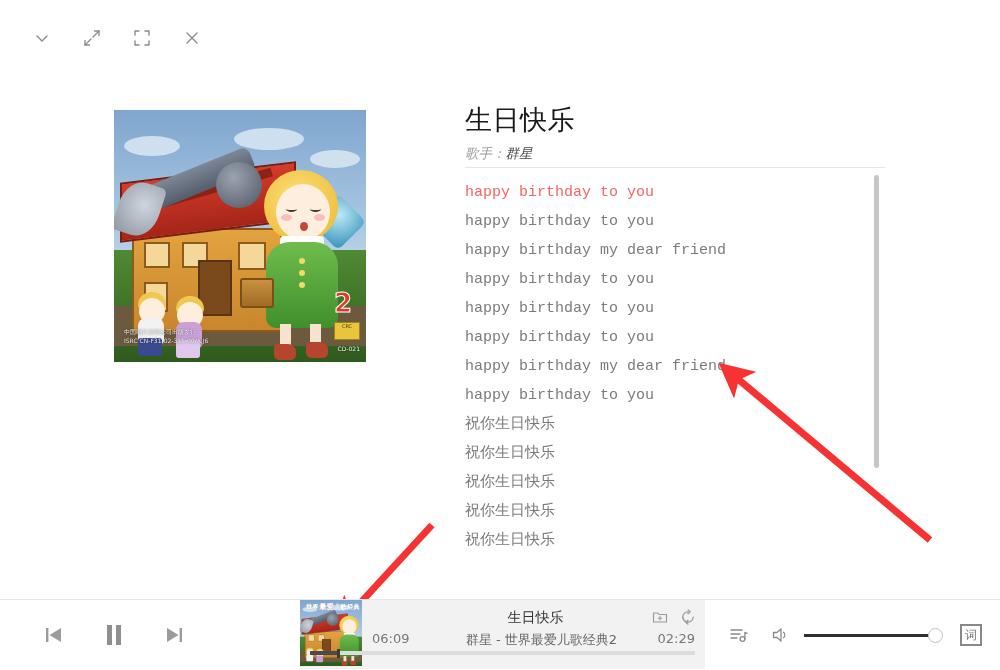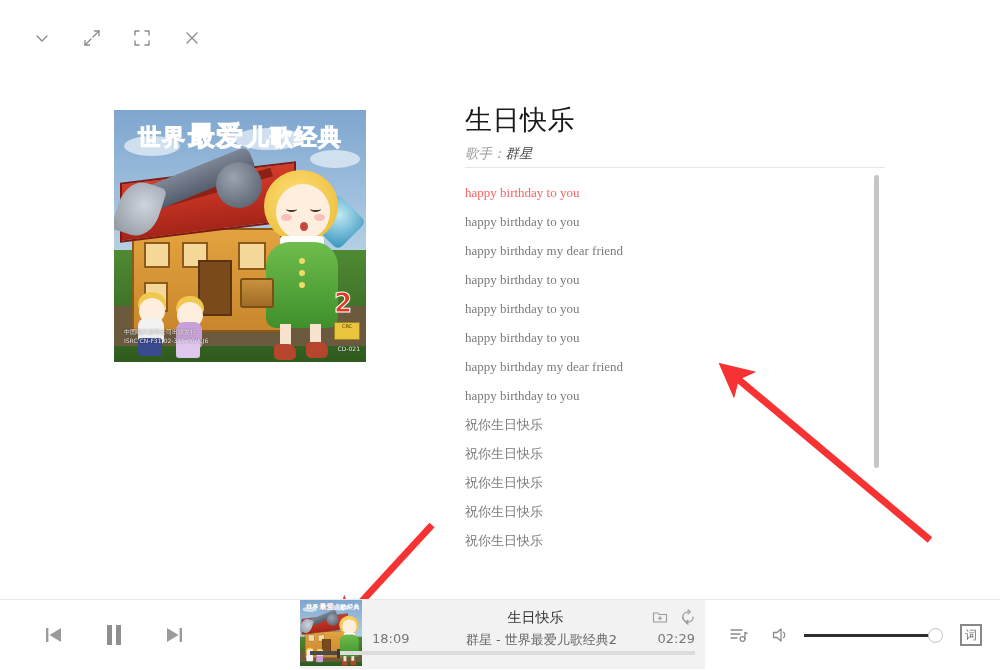--- a/index.html
+++ b/index.html
@@ -317,24 +317,24 @@
   
   .lyrics {
     position: absolute;
     left: 465px; top: 178px;
     width: 400px; height: 370px;
     overflow: hidden;
   }
   .lyric-line {
     height: 29px;
     line-height: 29px;
-    font-size: 13px;
+    font-size: 15px;
     color: #7b7b7b;
     white-space: nowrap;
-    font-family: Liberation Serif, serif;
+    font-family: Liberation Mono, monospace;
   }
   .lyric-line.active { color: #fb6364; }
   .lyric-scrollbar {
     position: absolute;
     left: 874px; top: 175px;
     width: 5px; height: 293px;
     background: #c6c6c6;
     border-radius: 3px;
     cursor: pointer;
   }
@@ -587,23 +587,20 @@
 
     <div class="c-kid-hair" style="left:24px;  top:182px;"></div>
     <div class="c-kid-head" style="left:25px;  top:188px;"></div>
     <div class="c-kid-body" style="left:24px;  top:208px; background:#f2f2f2;"></div>
     <div class="c-kid-legs" style="left:24px;  top:228px;"></div>
     <div class="c-kid-hair" style="left:62px;  top:186px;"></div>
     <div class="c-kid-head" style="left:63px;  top:192px;"></div>
     <div class="c-kid-body" style="left:62px;  top:212px; background:#c9a0d8;"></div>
     <div class="c-kid-legs" style="left:62px;  top:230px; background:#e0c7ee;"></div>
 
-    <div class="c-title">
-      <span class="ct-a">世界</span><span class="ct-b">最爱</span><span class="ct-c">儿歌经典</span>
-    </div>
     <div class="c-num2">2</div>
     <div class="c-logo">CRC</div>
     <div class="c-credit">
       <div>中国唱片深圳公司出版发行</div>
       <div>ISRC CN-F31-02-311-00/A.J6</div>
     </div>
     <div class="c-cdcode">CD-021</div>
   </div>
 </div>
 
@@ -697,21 +694,21 @@
           <div class="c-kid-body" style="left:62px;  top:212px; background:#c9a0d8;"></div>
           <div class="c-title">
             <span class="ct-a">世界</span><span class="ct-b">最爱</span><span class="ct-c">儿歌经典</span>
           </div>
         </div>
       </div>
     </div>
 
     <div class="ci-title">生日快乐</div>
     <div class="ci-sub">群星 - 世界最爱儿歌经典2</div>
-    <div class="ci-cur">18:09</div>
+    <div class="ci-cur">06:09</div>
     <div class="ci-total">02:29</div>
 
     <div class="ci-actions">
       <div class="ci-act">
         <svg width="16" height="16" viewBox="0 0 16 16">
           <path d="M1.5 4 L6 4 L7 5.5 L14.5 5.5 L14.5 13 L1.5 13 Z" fill="none" stroke="#9a9a9a" stroke-width="1.1" stroke-linejoin="round"></path>
           <path d="M8 7.6 L8 11 M6.3 9.3 L9.7 9.3" stroke="#9a9a9a" stroke-width="1.1" stroke-linecap="round"></path>
         </svg>
       </div>
       <div class="ci-act">

